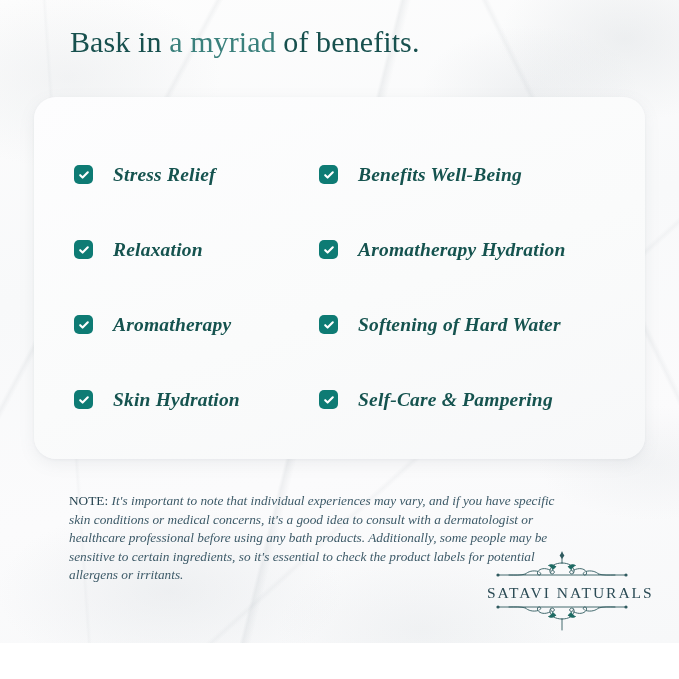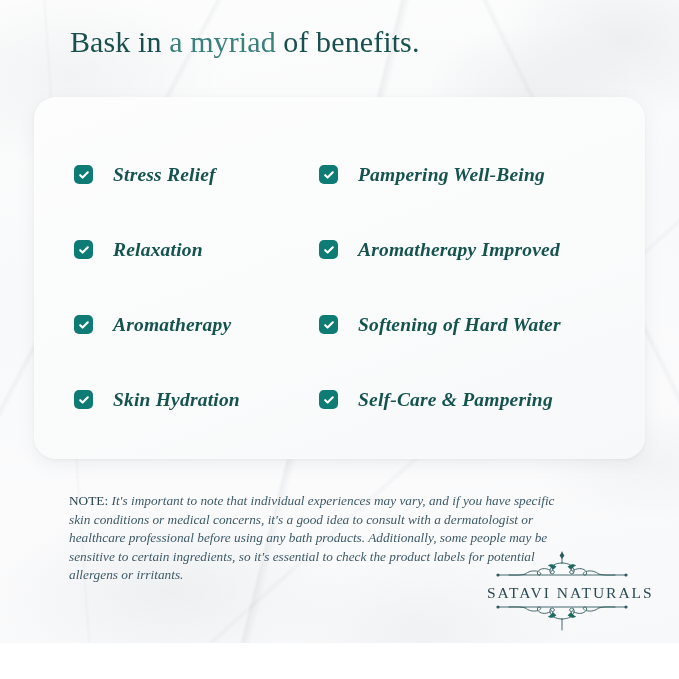--- a/index.html
+++ b/index.html
@@ -161,39 +161,39 @@
         </span>
         <span class="item-label">Stress Relief</span>
       </div>
 
       <div class="item">
         <span class="check">
           <svg width="12" height="12" viewBox="0 0 12 12" aria-hidden="true">
               <path d="M2.2 6.2 L4.6 8.6 L9.8 3.3" fill="none" stroke="#ffffff" stroke-width="2.1" stroke-linecap="round" stroke-linejoin="round"></path>
             </svg>
         </span>
-        <span class="item-label">Pampering Well-Being</span>
+        <span class="item-label">Benefits Well-Being</span>
       </div>
 
       <div class="item">
         <span class="check">
           <svg width="12" height="12" viewBox="0 0 12 12" aria-hidden="true">
               <path d="M2.2 6.2 L4.6 8.6 L9.8 3.3" fill="none" stroke="#ffffff" stroke-width="2.1" stroke-linecap="round" stroke-linejoin="round"></path>
             </svg>
         </span>
         <span class="item-label">Relaxation</span>
       </div>
 
       <div class="item">
         <span class="check">
           <svg width="12" height="12" viewBox="0 0 12 12" aria-hidden="true">
               <path d="M2.2 6.2 L4.6 8.6 L9.8 3.3" fill="none" stroke="#ffffff" stroke-width="2.1" stroke-linecap="round" stroke-linejoin="round"></path>
             </svg>
         </span>
-        <span class="item-label">Aromatherapy Improved</span>
+        <span class="item-label">Aromatherapy Hydration</span>
       </div>
 
       <div class="item">
         <span class="check">
           <svg width="12" height="12" viewBox="0 0 12 12" aria-hidden="true">
               <path d="M2.2 6.2 L4.6 8.6 L9.8 3.3" fill="none" stroke="#ffffff" stroke-width="2.1" stroke-linecap="round" stroke-linejoin="round"></path>
             </svg>
         </span>
         <span class="item-label">Aromatherapy</span>
       </div>

